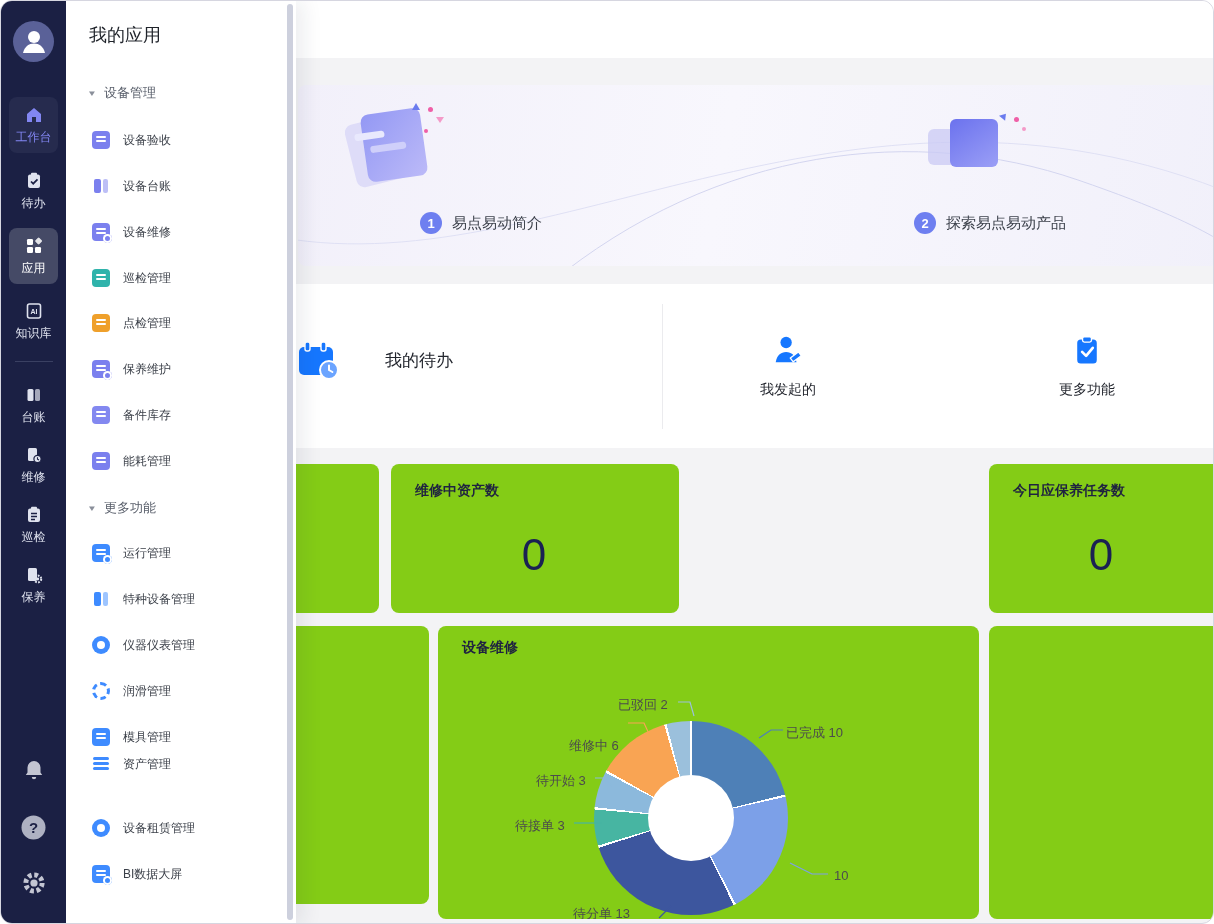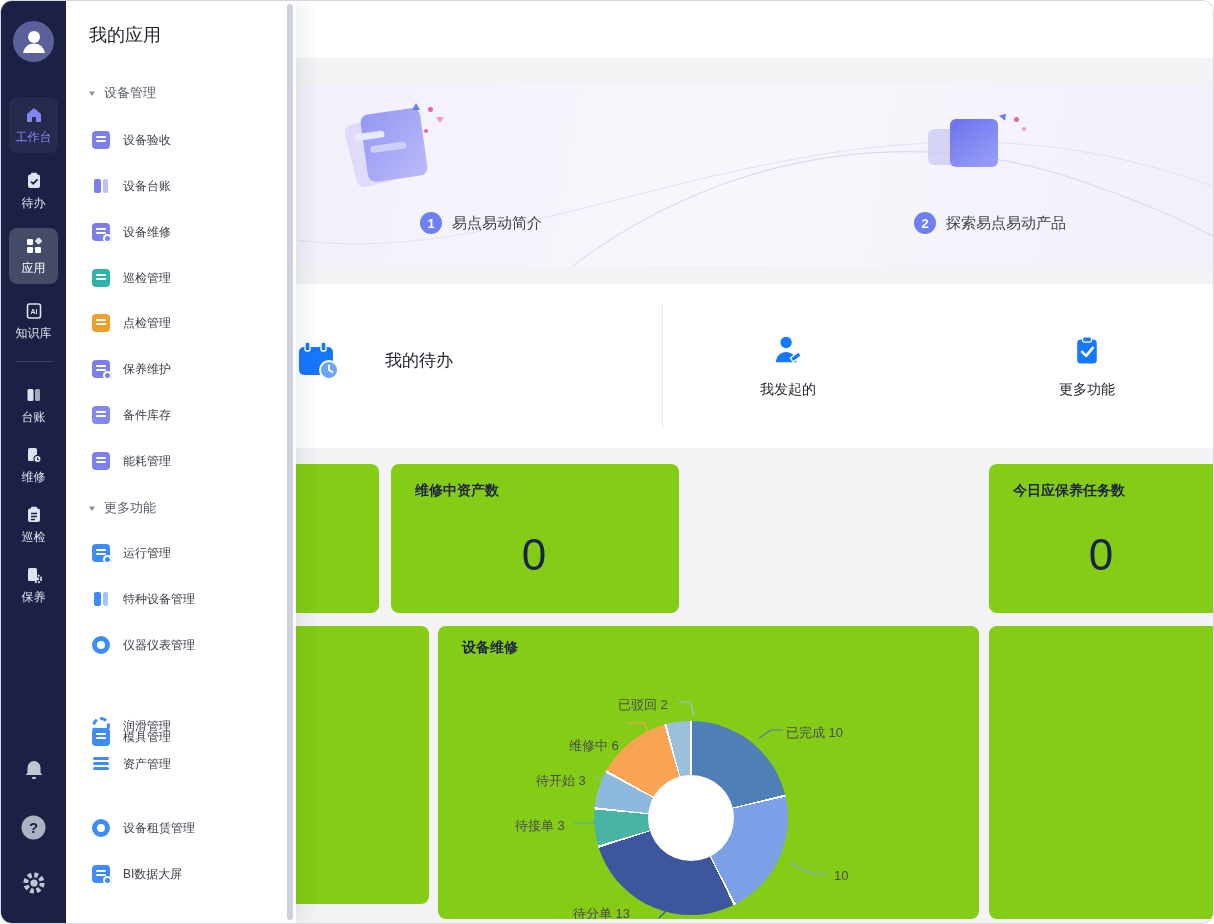--- a/index.html
+++ b/index.html
@@ -239,21 +239,21 @@
       <span class="fo-label">运行管理</span>
       </div>
     <div class="fo-item" style="top:586px;">
       <span class="ic duo" style="--c: #3e8bff;"></span>
       <span class="fo-label">特种设备管理</span>
       </div>
     <div class="fo-item" style="top:632px;">
       <span class="ic gauge" style="--c: #3e8bff;"></span>
       <span class="fo-label">仪器仪表管理</span>
       </div>
-    <div class="fo-item" style="top:713px;">
+    <div class="fo-item" style="top:678px;">
       <span class="ic ring" style="--c: #3e8bff;"></span>
       <span class="fo-label">润滑管理</span>
       </div>
     <div class="fo-item" style="top:724px;">
       <span class="ic chip" style="--c: #3e8bff;"></span>
       <span class="fo-label">模具管理</span>
       </div>
     <div class="fo-item" style="top:751px;">
       <span class="ic layers" style="--c: #3e8bff;"></span>
       <span class="fo-label">资产管理</span>

